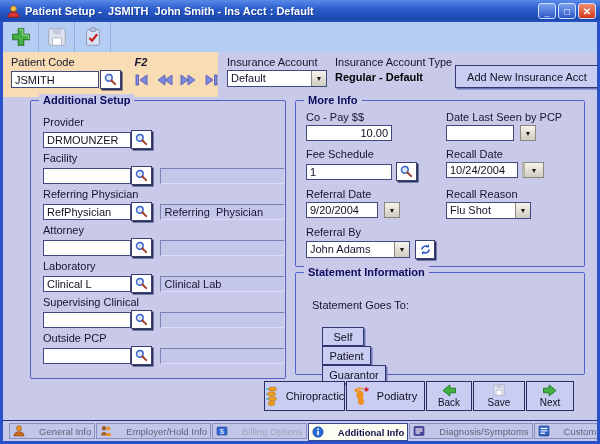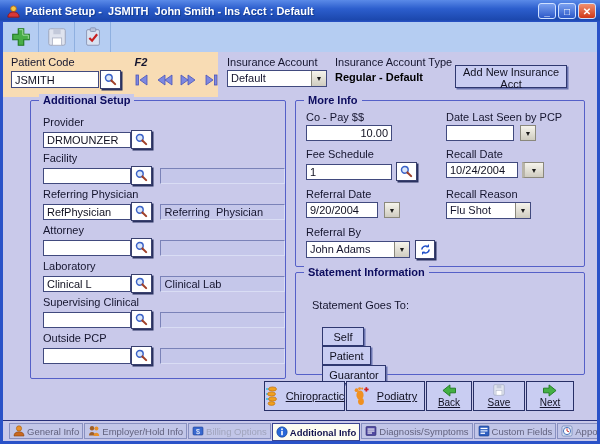--- a/index.html
+++ b/index.html
@@ -57,31 +57,31 @@
   
   .mi-grid{display:grid;grid-template-columns:140px 136px;padding:10px 0 0 10px;}
   .mi-cell{margin-bottom:7px;}
   .mi-cell .lbl{display:block;height:13px;margin-bottom:1px;}
   
   .stbtn,.pushbtn{background:#c9cdf2;border:1px solid #2f3870;box-shadow:1.5px 1.5px 0 #6a74b0;
     font-family:"Liberation Sans",sans-serif;font-size:11px;color:#101020;padding:0;}
   .st-btnrow{display:flex;margin:16px 0 0 26px;flex-direction:column;}
   .st-btnrow .stbtn{height:19px;margin-right:2px;}
   
-  .bottombar{position:absolute;left:261px;top:359px;display:flex;text-decoration:underline;}
+  .bottombar{position:absolute;left:261px;top:359px;display:flex;}
   .bbtn{background:#c9cdf2;border:1px solid #272f66;margin-right:1px;height:30px;
     display:flex;align-items:center;justify-content:center;gap:8px;
     font-family:"Liberation Sans",sans-serif;font-size:11px;color:#101020;padding:0 6px;}
   .bbtn.vert{flex-direction:column;gap:0;font-size:10px;padding:1px 4px;}
   .bbtn svg{flex:0 0 auto;}
   
   .tabstrip{position:absolute;left:0;right:0;top:398px;height:21px;border-top:1px solid #27307a;
     display:flex;align-items:flex-start;padding:2px 0 0 6px;}
   .tab{height:16px;border:1px solid #8890c0;background:#c2c6e8;display:flex;align-items:center;
-    gap:2px;padding:0 3px;font-size:9.5px;color:#62627e;margin-right:1px;white-space:nowrap;}
+    gap:14px;padding:0 3px;font-size:9.5px;color:#62627e;margin-right:1px;white-space:nowrap;}
   .tab svg{width:12px;height:12px;flex:0 0 auto;}
   .tab.active{background:#fdfdf2;color:#12124e;font-weight:bold;height:18px;border-color:#3a4490;}
   .tab.dim{color:#a0a4bc;}
   .tal-r{text-align:right;}
 </style>
 </head>
 <body>
 
 <div class="window">
 
@@ -164,21 +164,21 @@
 
       <span class="lbl" style="position:absolute;top:4px;left:224px;">Insurance Account</span>
       <div class="combo" style="position:absolute;top:18px;left:224px;width:100px;">
         <span class="val">Default</span>
         <span class="cbtn">▼</span>
       </div>
 
       <span class="lbl" style="position:absolute;top:4px;left:332px;">Insurance Account Type</span>
       <span class="lbl" style="position:absolute;top:19px;left:332px;font-weight:bold;color:#000;">Regular - Default</span>
 
-      <button class="pushbtn" style="position:absolute;top:13px;left:452px;width:112px;height:23px;">Add New Insurance Acct</button>
+      <button class="pushbtn" style="position:absolute;top:13px;left:452px;width:144px;height:23px;">Add New Insurance Acct</button>
     </div>
 
     <div class="gbox" style="left:27px;top:78px;width:256px;height:279px;padding-top:15px;">
       <span class="gtitle">Additional Setup</span>
 
       <div class="as-row">
         <span class="lbl">Provider</span>
         <div class="frow">
           <input class="inp code" value="DRMOUNZER" style="">
           <button class="sbtn">

